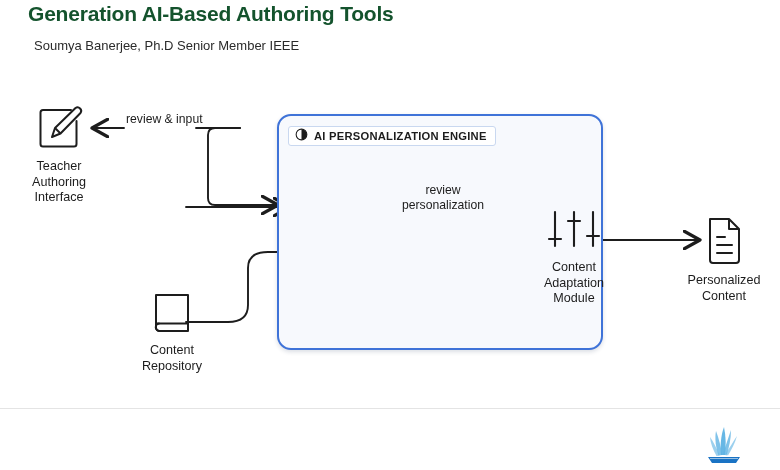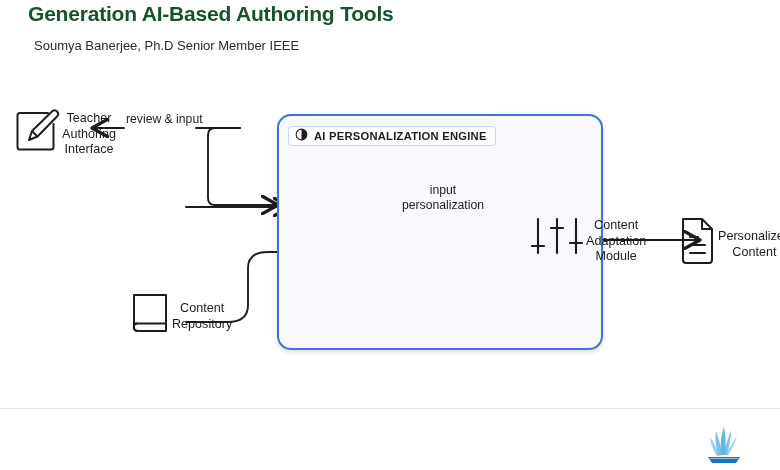--- a/index.html
+++ b/index.html
@@ -85,21 +85,21 @@
     font-weight: bold;
     letter-spacing: 0.25px;
     color: #1d1d1d;
     white-space: nowrap;
   }
 
   
   .node {
     position: absolute;
     display: flex;
-    flex-direction: row;
+    flex-direction: column;
     align-items: center;
   }
   .node .node-icon {
     display: block;
     line-height: 0;
   }
   .node .node-label {
     margin-top: 7px;
     font-size: 12.6px;
     line-height: 15.5px;
@@ -269,21 +269,21 @@
           <path d="M14,29 L29,29"></path>
           <path d="M14,37 L29,37"></path>
         </g>
       </svg>
     </span>
     <span class="node-label">Personalized
 Content</span>
   </div>
 
   <div class="edge-label" id="label-review-input">review &amp; input</div>
-  <div class="edge-label" id="label-hybrid">input
+  <div class="edge-label" id="label-hybrid">review
 personalization</div>
 
 </div>
 
 <div id="footer-divider"></div>
 <div id="footer-logo">
   <svg width="58" height="42" viewBox="0 0 58 42" xmlns="http://www.w3.org/2000/svg">
     <g fill="#5fb3e4">
       <path d="M24,3 C26,12 26,22 25,31 L21,31 C20,21 21,11 24,3 Z" opacity="0.95"></path>
       <path d="M31,6 C31,15 29,24 26.5,31.5 L23,30 C26,21 28.5,13 31,6 Z" opacity="0.8"></path>

